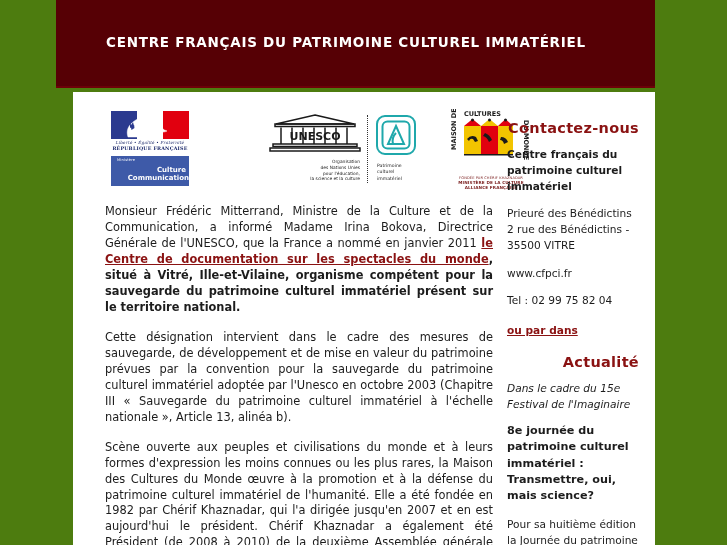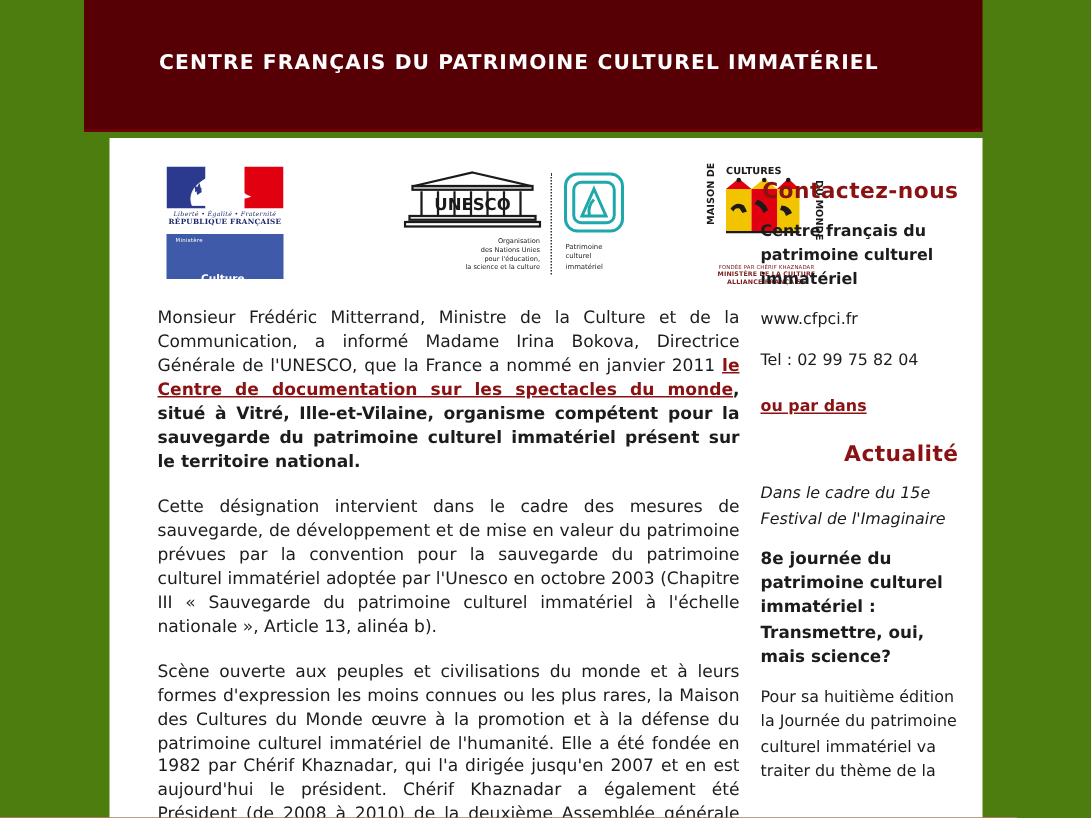--- a/index.html
+++ b/index.html
@@ -110,23 +110,23 @@
     color: #ffffff;
   }
   #logo-culture .cc-small {
     font-size: 3.6px;
     padding: 2px 0 0 6px;
     letter-spacing: .2px;
   }
   #logo-culture .cc-l1 {
     font-size: 7px;
     font-weight: bold;
-    text-align: center;
+    text-align: right;
     padding-right: 3px;
-    margin-top: 20px;
+    margin-top: 4px;
   }
   #logo-culture .cc-l2 {
     font-size: 7px;
     font-weight: bold;
     text-align: right;
     padding-left: 1px;
   }
 
   
   #logo-unesco { left: 158px; top: 4px; width: 92px; }
@@ -152,21 +152,21 @@
   #logo-pci { left: 264px; top: 5px; width: 64px; }
   .pci-caption {
     font-size: 4.6px;
     color: #222;
     line-height: 1.4;
     margin-top: 3px;
     padding-left: 2px;
   }
 
   
-  #logo-mcm { left: 358px; top: 0px; width: 84px; }
+  #logo-mcm { left: 338px; top: 0px; width: 84px; }
   .mcm-caption1 {
     font-size: 3.6px;
     color: #7a1d1d;
     text-align: center;
     letter-spacing: .1px;
     margin-top: 1px;
   }
   .mcm-caption2 {
     font-size: 4.2px;
     color: #7a1d1d;
@@ -346,20 +346,21 @@
         <span>Scène ouverte aux peuples et civilisations du monde et à leurs formes d'expression les moins connues ou les plus rares, la Maison des Cultures du Monde œuvre à la promotion et à la défense du patrimoine culturel immatériel de l'humanité. Elle a été fondée en 1982 par Chérif Khaznadar, qui l'a dirigée jusqu'en 2007 et en est aujourd'hui le président. Chérif Khaznadar a également été Président (de 2008 à 2010) de la deuxième Assemblée générale des États parties à la convention pour la sauvegarde du patrimoine culturel immatériel de l'UNESCO.</span>
       </p>
     </div>
 
     <div id="sidebar">
 
       <div class="side-heading centered">Contactez-nous</div>
 
       <div class="side-block bold">Centre français du patrimoine culturel immatériel</div>
 
+      <div class="side-block">Prieuré des Bénédictins<br>2 rue des Bénédictins - 35500 VITRE</div>
 
       <div class="side-block">www.cfpci.fr</div>
 
       <div class="side-block">Tel : 02 99 75 82 04</div>
 
       <a href="#" class="side-link">ou par dans</a>
 
       <div class="side-heading centered" id="actualite-heading">Actualité</div>
 
       <div class="side-block italic">Dans le cadre du 15e Festival de l'Imaginaire</div>

